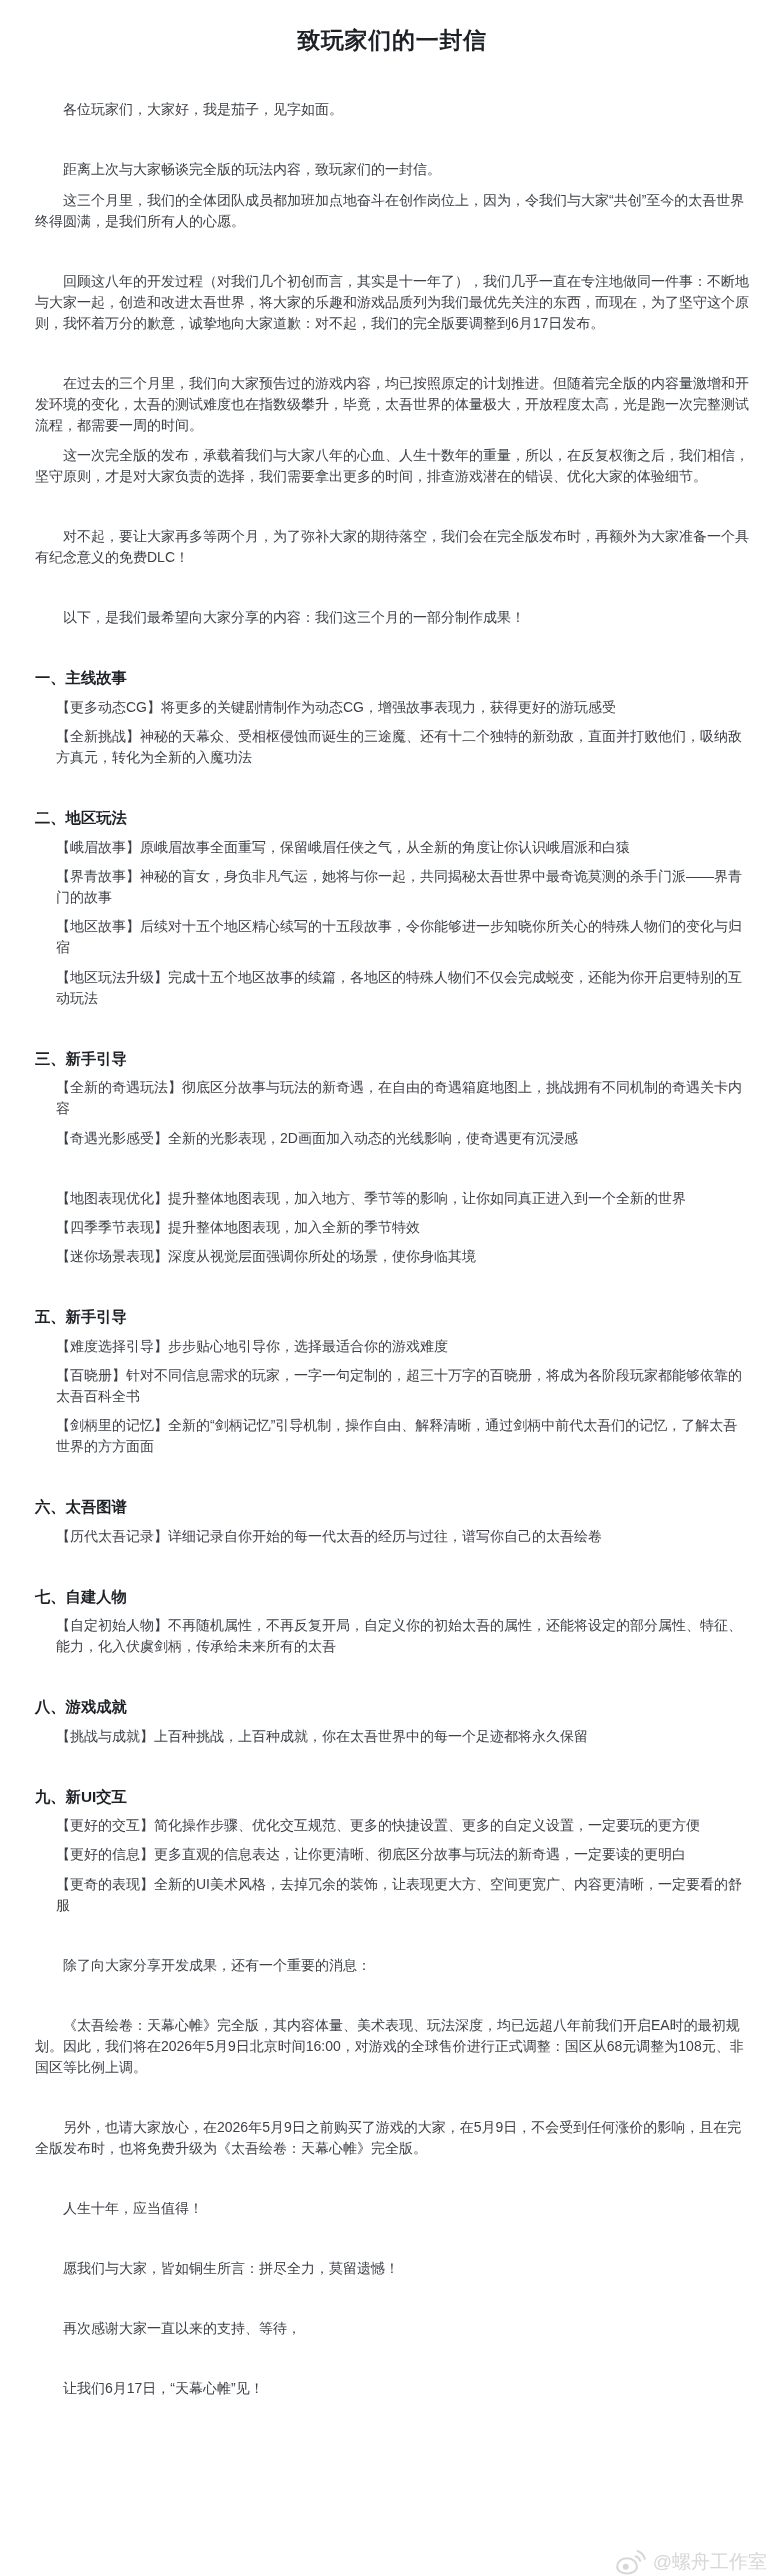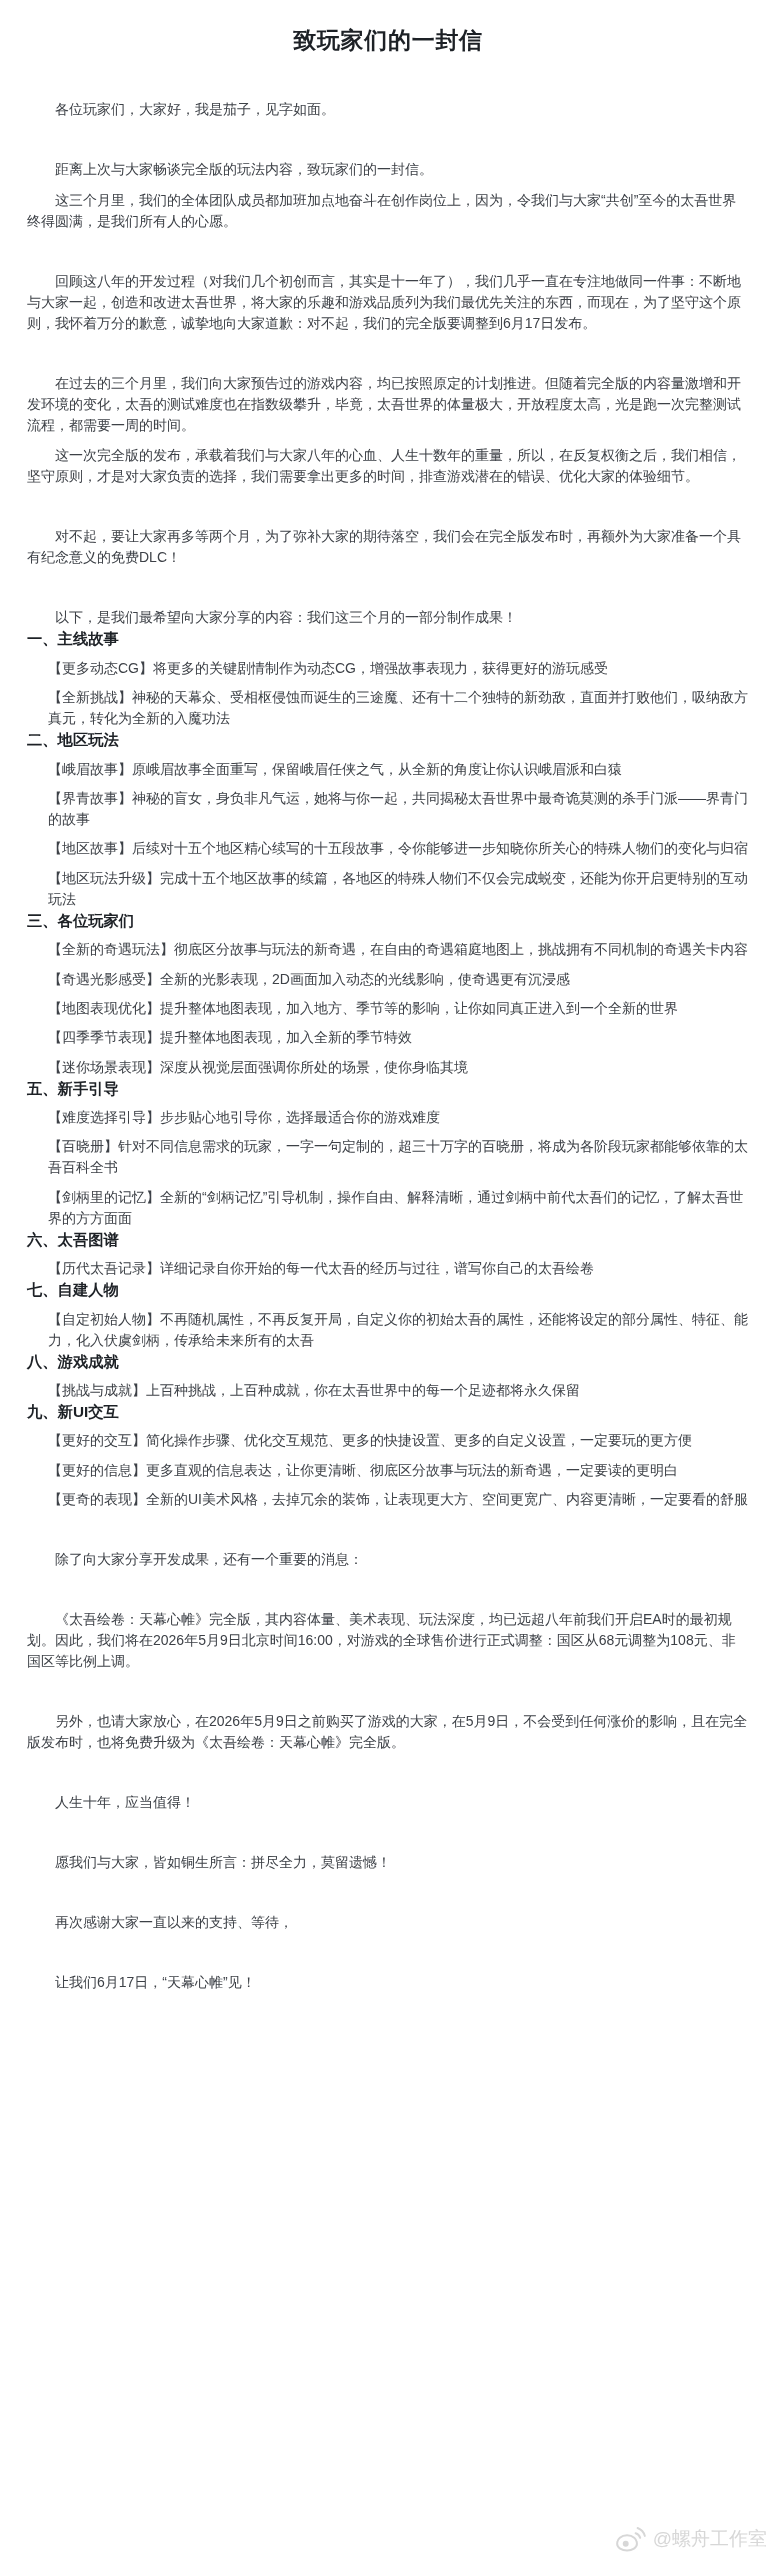--- a/index.html
+++ b/index.html
@@ -4,55 +4,55 @@
 <style>
   html, body { margin: 0; padding: 0; background: #ffffff; }
   .page {
     position: relative;
     width: 785px;
     height: 2576px;
     box-sizing: border-box;
     margin: 0 auto;
     background: #ffffff;
     overflow: hidden;
-    padding: 24px 36px 0 27px;
+    padding: 24px 36px 0 35px;
     font-family: "Liberation Sans", sans-serif;
     font-size: 14px;
     line-height: 21px;
     color: #3d4147;
   }
   h1.letter-title {
     margin: 0 0 43px 0;
     font-size: 23px;
     line-height: 32px;
     font-weight: 700;
     letter-spacing: 0.7px;
     text-align: center;
     color: #1d2126;
   }
   p { margin: 0; text-indent: 2em; }
   .group + .group { margin-top: 39px; }
   .group p + p { margin-top: 9.7px; }
-  .section { }
+  .section { margin-top: 39px; }
   h2.section-heading {
     margin: 0 0 4.2px 0;
     font-size: 15.3px;
     line-height: 21px;
     font-weight: 700;
     color: #1d2126;
   }
   .item {
     margin: 8.4px 0 0 21px;
     text-indent: 0;
   }
   .closing-block { margin-top: 39px; }
   .watermark {
     position: absolute;
     right: 18px;
-    bottom: 24px;
+    bottom: 1px;
     display: flex;
     align-items: center;
     gap: 5.6px;
     color: #d7d7d7;
     font-size: 19px;
     line-height: 24px;
     text-indent: 0;
     user-select: none;
   }
   .watermark svg { display: block; }
@@ -93,21 +93,21 @@
         <p class="item">【全新挑战】神秘的天幕众、受相枢侵蚀而诞生的三途魔、还有十二个独特的新劲敌，直面并打败他们，吸纳敌方真元，转化为全新的入魔功法</p>
       </section>
       <section class="section">
         <h2 class="section-heading">二、地区玩法</h2>
         <p class="item">【峨眉故事】原峨眉故事全面重写，保留峨眉任侠之气，从全新的角度让你认识峨眉派和白猿</p>
         <p class="item">【界青故事】神秘的盲女，身负非凡气运，她将与你一起，共同揭秘太吾世界中最奇诡莫测的杀手门派——界青门的故事</p>
         <p class="item">【地区故事】后续对十五个地区精心续写的十五段故事，令你能够进一步知晓你所关心的特殊人物们的变化与归宿</p>
         <p class="item">【地区玩法升级】完成十五个地区故事的续篇，各地区的特殊人物们不仅会完成蜕变，还能为你开启更特别的互动玩法</p>
       </section>
       <section class="section">
-        <h2 class="section-heading">三、各位玩家们</h2>
+        <h2 class="section-heading">三、新手引导</h2>
         <p class="item">【全新的奇遇玩法】彻底区分故事与玩法的新奇遇，在自由的奇遇箱庭地图上，挑战拥有不同机制的奇遇关卡内容</p>
         <p class="item">【奇遇光影感受】全新的光影表现，2D画面加入动态的光线影响，使奇遇更有沉浸感</p>
       </section>
       <section class="section">
         <p class="item">【地图表现优化】提升整体地图表现，加入地方、季节等的影响，让你如同真正进入到一个全新的世界</p>
         <p class="item">【四季季节表现】提升整体地图表现，加入全新的季节特效</p>
         <p class="item">【迷你场景表现】深度从视觉层面强调你所处的场景，使你身临其境</p>
       </section>
       <section class="section">
         <h2 class="section-heading">五、新手引导</h2>

